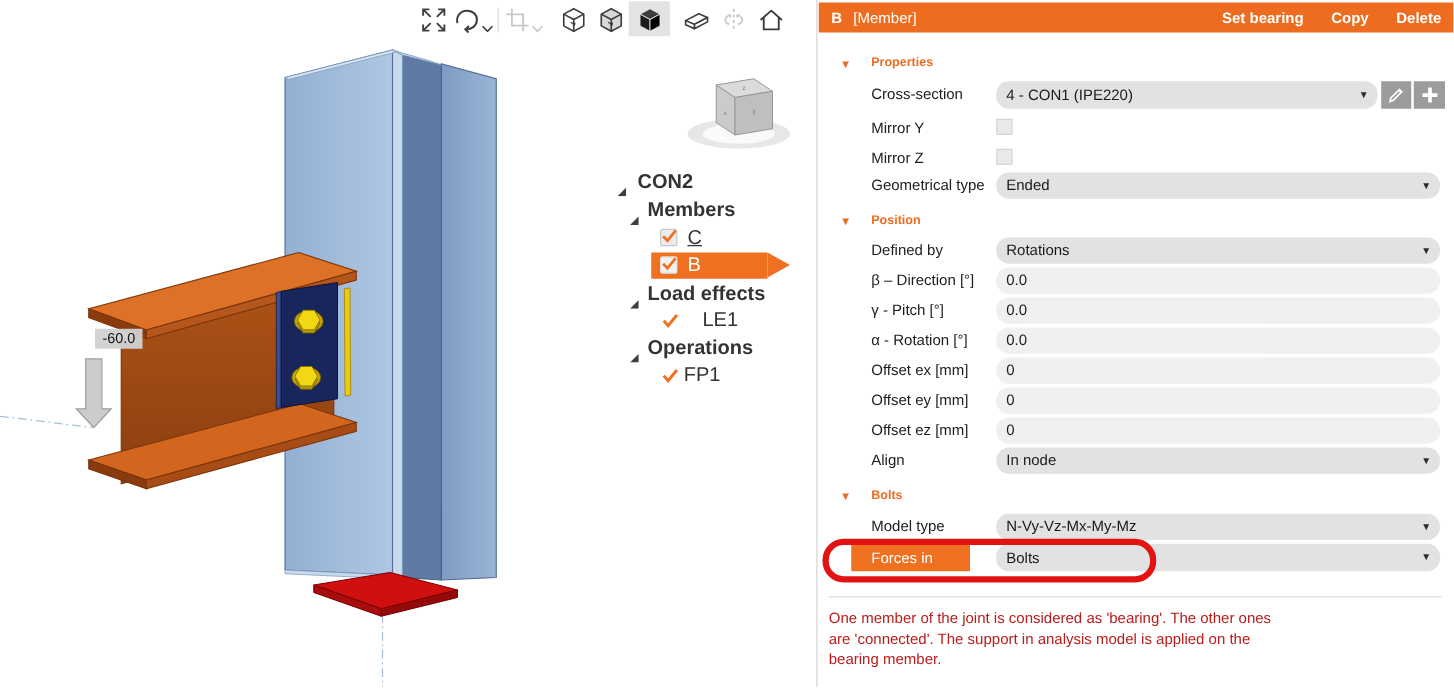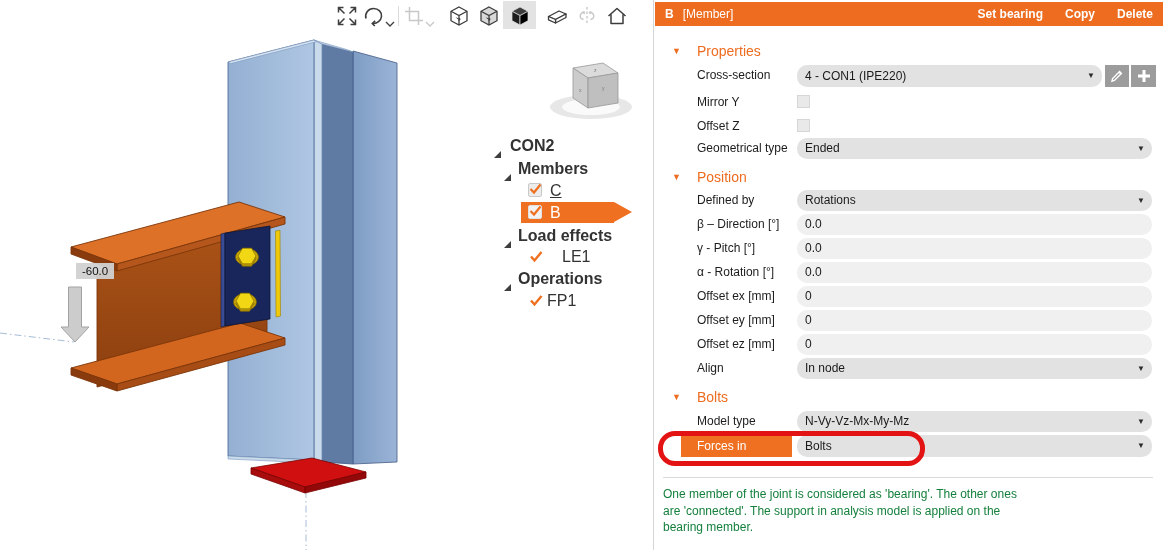--- a/index.html
+++ b/index.html
@@ -23,35 +23,35 @@
   .tchk{position:absolute;}
   .bsel-band{position:absolute;left:35px;top:72px;width:93px;height:21px;background:#ee7020;}
   .bsel-tip{position:absolute;left:128px;top:72px;width:0;height:0;
             border-top:10.5px solid transparent;border-bottom:10.5px solid transparent;border-left:18px solid #ee7020;}
   
   .panel{position:absolute;left:653px;top:0;width:510px;height:550px;background:#fff;border-left:1px solid #d5d5d5;box-sizing:border-box;}
   .phead{position:absolute;left:1px;right:0;top:2px;height:24px;background:#ed6c1f;color:#fff;
          display:flex;align-items:center;padding:0 10px;font-size:12px;box-sizing:border-box;}
   .phead .ttl{font-weight:bold;margin-right:9px;}
   .phead .actions{margin-left:auto;display:flex;gap:22px;font-weight:bold;}
-  .sect{position:absolute;left:43px;font-size:14px;font-weight:normal;color:#ed6c1f;height:16px;line-height:16px;}
+  .sect{position:absolute;left:43px;font-size:10px;font-weight:bold;color:#ed6c1f;height:16px;line-height:16px;}
   .sarr{position:absolute;left:18px;font-size:9px;color:#ed6c1f;height:16px;line-height:16px;}
   .plabel{position:absolute;left:43px;width:100px;height:21px;line-height:21px;font-size:12px;color:#1c1c1c;white-space:nowrap;}
   .pctl{position:absolute;left:143px;width:355px;height:21px;line-height:21px;background:#f0f0f0;
         font-size:12px;color:#1a1a1a;padding-left:8px;box-sizing:border-box;white-space:nowrap;border-radius:10px;}
   .dd{background:#e2e2e2;}
   .caret{position:absolute;right:7px;top:0;font-size:8px;color:#2b2b2b;line-height:21px;}
   .cb{position:absolute;left:143px;width:13px;height:13px;background:#e9e9e9;border:1px solid #d6d6d6;box-sizing:border-box;}
   .sqbtn{position:absolute;top:65px;width:24px;height:22px;background:#9c9c9c;display:flex;align-items:center;justify-content:center;}
-  .hl-label{position:absolute;left:27px;top:435px;width:111px;height:22px;background:#ee7020;}
+  .hl-label{position:absolute;left:27px;top:435px;width:95px;height:22px;background:#ee7020;}
   .hl-text{position:absolute;left:16px;top:0;height:22px;line-height:22px;font-size:12px;color:#fff;}
   .redmark{position:absolute;left:4px;top:431px;width:267px;height:35px;border:5px solid #e41313;border-radius:17px;
            box-sizing:border-box;z-index:40;pointer-events:none;}
   .sep{position:absolute;left:9px;right:10px;top:477px;height:1px;background:#dadada;}
-  .help{position:absolute;left:9px;top:486px;width:372px;font-size:12px;line-height:1.38;color:#15803d;}
+  .help{position:absolute;left:9px;top:486px;width:372px;font-size:12px;line-height:1.38;color:#b91c1c;}
 </style>
 </head>
 <body>
 
 <div id="stage">
 
   <svg id="scene" width="653" height="550" viewBox="0 0 653 550">
     <defs>
       <linearGradient id="gFlange" x1="0" y1="0" x2="1" y2="0">
         <stop offset="0" stop-color="#93AFD2"></stop>
@@ -297,21 +297,21 @@
     </div>
     <div class="sqbtn" style="left:477px;width:25px">
       <svg width="16" height="16" viewBox="0 0 16 16">
           <path d="M8,2 V14 M2,8 H14" stroke="#fff" stroke-width="3"></path>
         </svg>
     </div>
 
     <div class="plabel" style="top:92px">Mirror Y</div>
     <div class="cb" style="top:95px"></div>
 
-    <div class="plabel" style="top:116px">Offset Z</div>
+    <div class="plabel" style="top:116px">Mirror Z</div>
     <div class="cb" style="top:119px"></div>
 
     <div class="plabel" style="top:138px">Geometrical type</div>
     <div class="pctl dd" style="top:138px">
       <span>Ended</span><span class="caret">▼</span>
     </div>
 
     <span class="sarr" style="top:169px">▼</span>
     <div class="sect" style="top:169px">Position</div>
 

